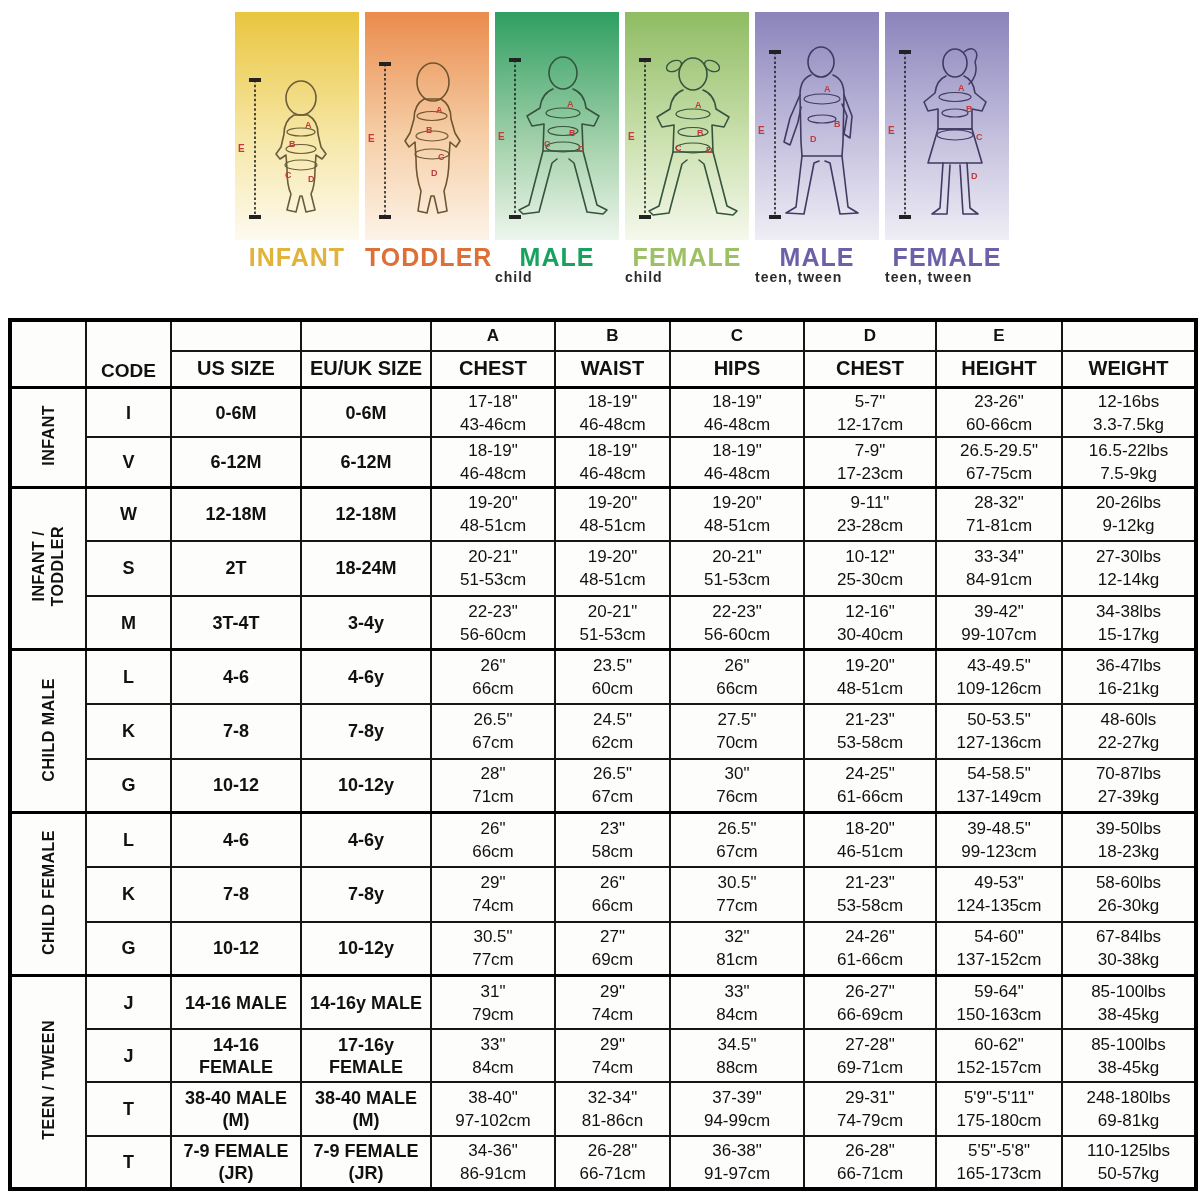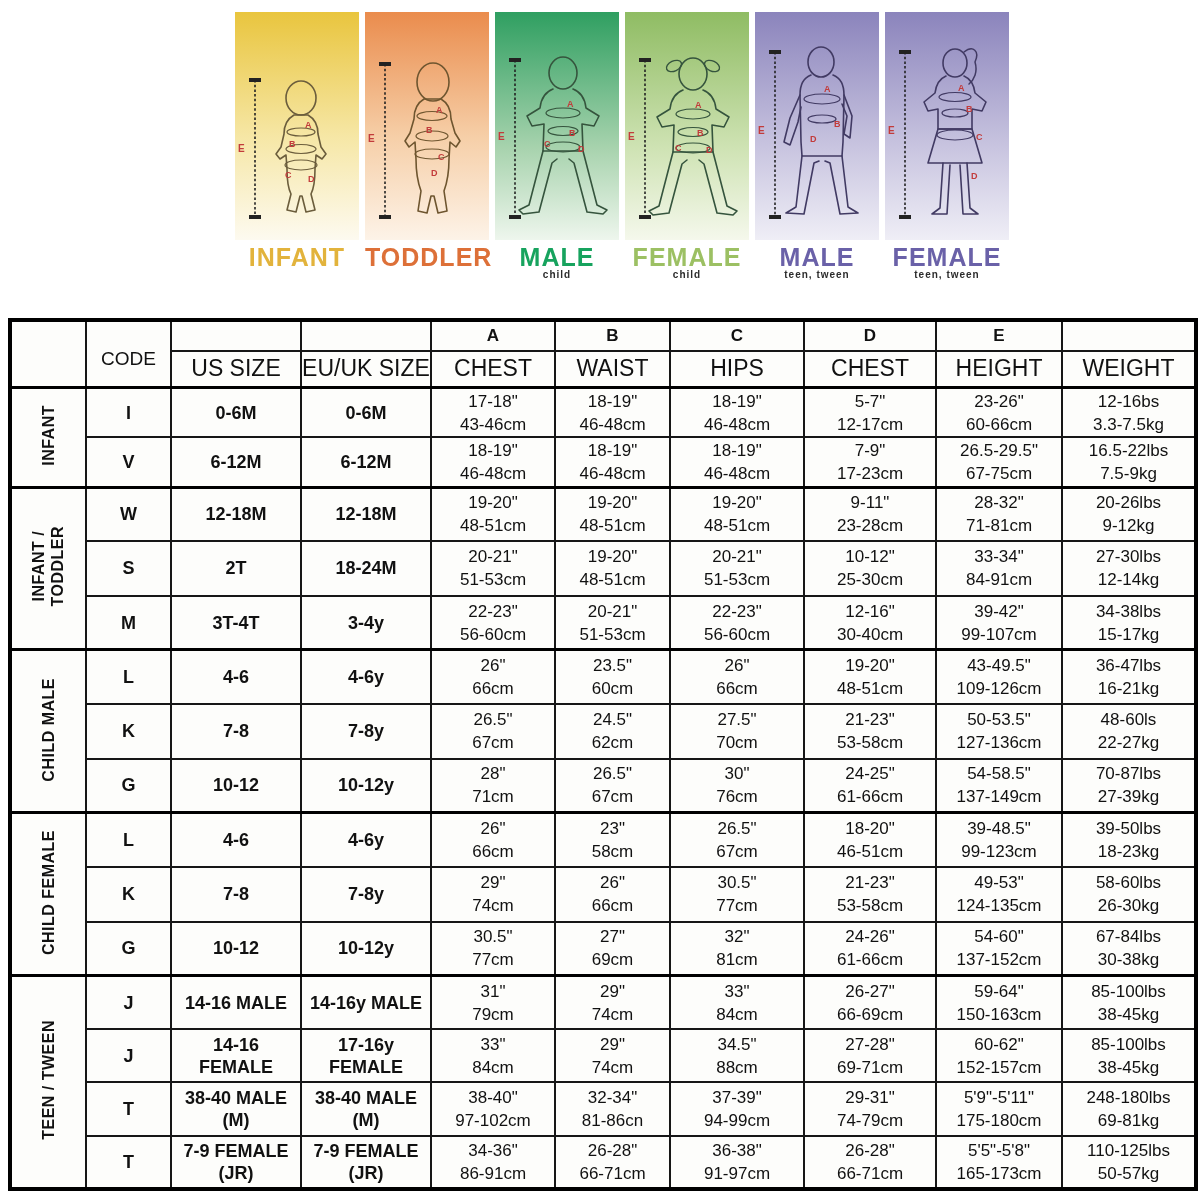--- a/index.html
+++ b/index.html
@@ -5,21 +5,21 @@
   html,body{margin:0;padding:0;}
   body{
     width:1200px;height:1200px;position:relative;background:#ffffff;
     font-family:"Liberation Sans",sans-serif;color:#111;overflow:hidden;
   }
   
   .figures{position:absolute;left:235px;top:12px;display:flex;gap:6px;}
   .panel{width:124px;}
   .panel .art{height:228px;position:relative;}
   .panel .label{text-align:center;font-weight:bold;font-size:25px;letter-spacing:1px;margin-top:3px;white-space:nowrap;}
-  .panel .sub{text-align:center;font-weight:bold;font-size:10px;color:#2b2b2b;margin-top:-3px;letter-spacing:1px;}
+  .panel .sub{text-align:left;font-weight:bold;font-size:14px;color:#2b2b2b;margin-top:-3px;letter-spacing:1px;}
   .p0 .art{background:linear-gradient(180deg,#e9c53e 0%,#f6e7a6 55%,#fdfaf0 100%);}
   .p1 .art{background:linear-gradient(180deg,#ea8c4d 0%,#f6cfa8 55%,#fdf3e8 100%);}
   .p2 .art{background:linear-gradient(180deg,#2f9f61 0%,#a8d3ae 60%,#eef6ed 100%);}
   .p3 .art{background:linear-gradient(180deg,#8fbc63 0%,#cfe3b4 60%,#f5f8ec 100%);}
   .p4 .art,.p5 .art{background:linear-gradient(180deg,#8b84bc 0%,#c9c5e0 60%,#efeef6 100%);}
   .c0{color:#e2b33c;} .c1{color:#dd7038;} .c2{color:#17a35e;} .c3{color:#9cc063;} .c4{color:#6a61a8;} .c5{color:#6a61a8;}
   svg{display:block;}
   svg path,svg ellipse{fill:none;stroke-linejoin:round;stroke-linecap:round;}
   .ml{fill:#c23b3b;font-family:"Liberation Sans",sans-serif;font-size:9px;font-weight:bold;}
   .le{fill:#c23b3b;font-family:"Liberation Sans",sans-serif;font-size:10px;font-weight:bold;}
@@ -29,22 +29,22 @@
     border-collapse:collapse;table-layout:fixed;border:4px solid #000;background:#fdfdfb;
   }
   td{
     border:2px solid #161616;text-align:center;vertical-align:middle;
     white-space:pre-line;padding:0;overflow:hidden;
   }
   tr.r-letters{height:30px;} tr.r-names{height:36px;}
   tr.rh-infant{height:44px;} tr.rh-mid{height:53px;} tr.rh-teen{height:52px;}
   tr.gstart td{border-top:3px solid #000;}
   td.letter{font-weight:bold;font-size:17px;}
-  td.hdr{font-weight:normal;font-size:23px;}
-  td.hdr-code{font-weight:normal;font-size:19px;vertical-align:bottom;padding-bottom:16px;}
+  td.hdr{font-weight:bold;font-size:20px;}
+  td.hdr-code{font-weight:bold;font-size:19px;vertical-align:bottom;padding-bottom:4px;}
   td.b{font-weight:bold;font-size:18px;line-height:22px;}
   td.d{font-weight:normal;font-size:17px;line-height:23px;}
   td.group{padding:0;}
   .vtext{
     writing-mode:vertical-rl;transform:rotate(180deg);
     font-weight:bold;font-size:16px;letter-spacing:.5px;line-height:1.2;
     white-space:pre-line;display:inline-block;
   }
 </style>
 </head>

